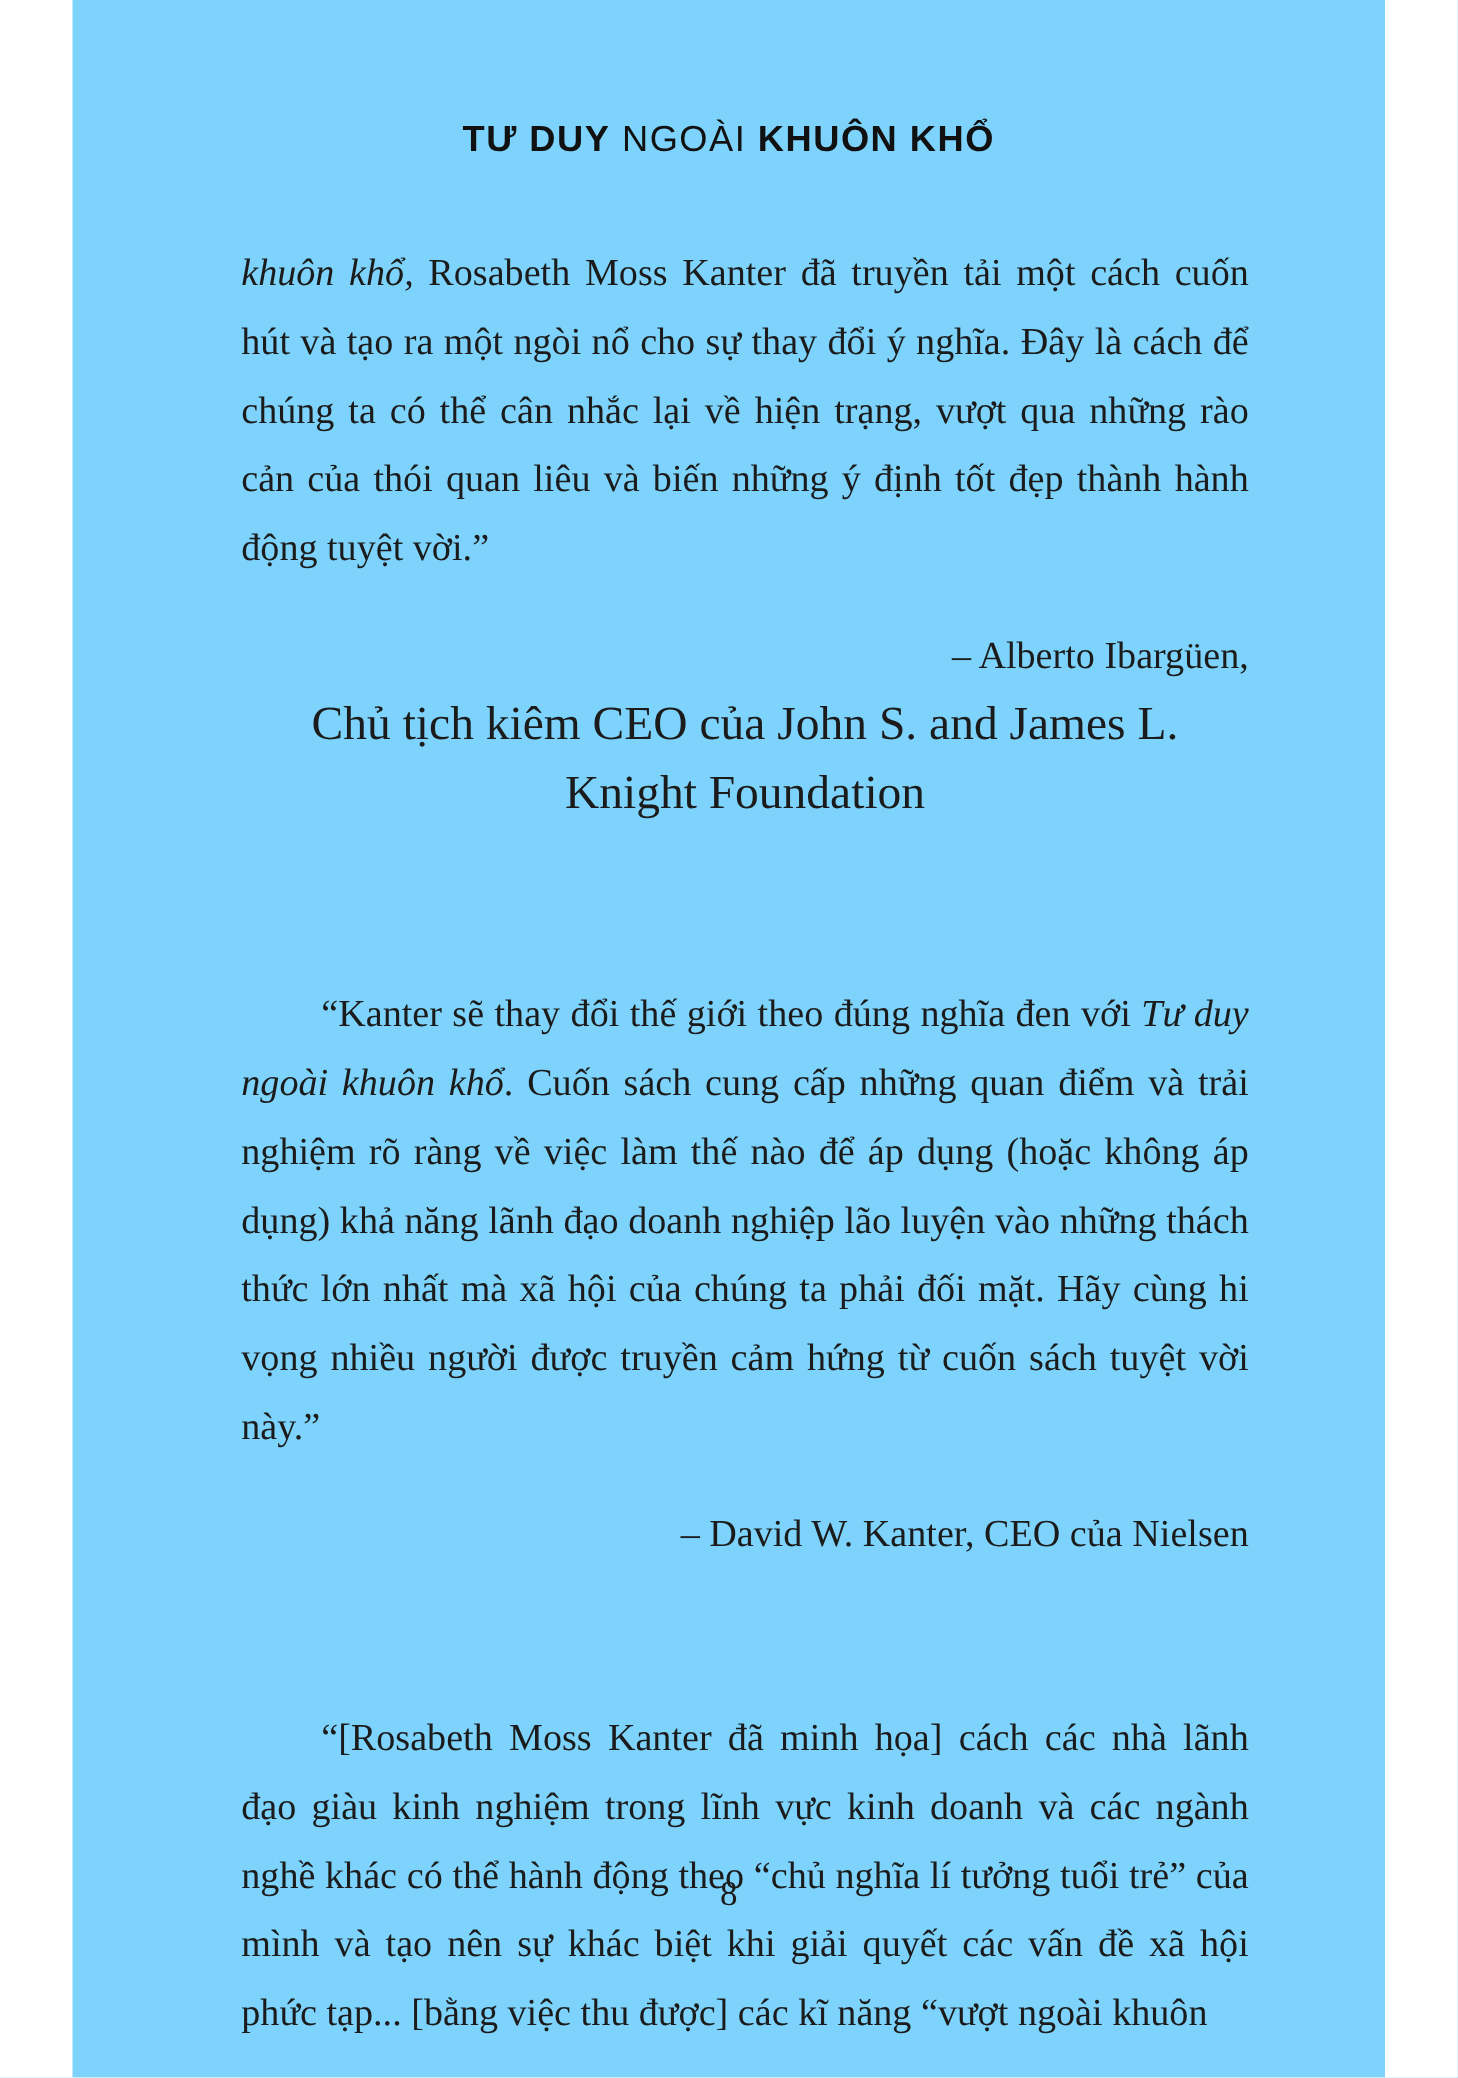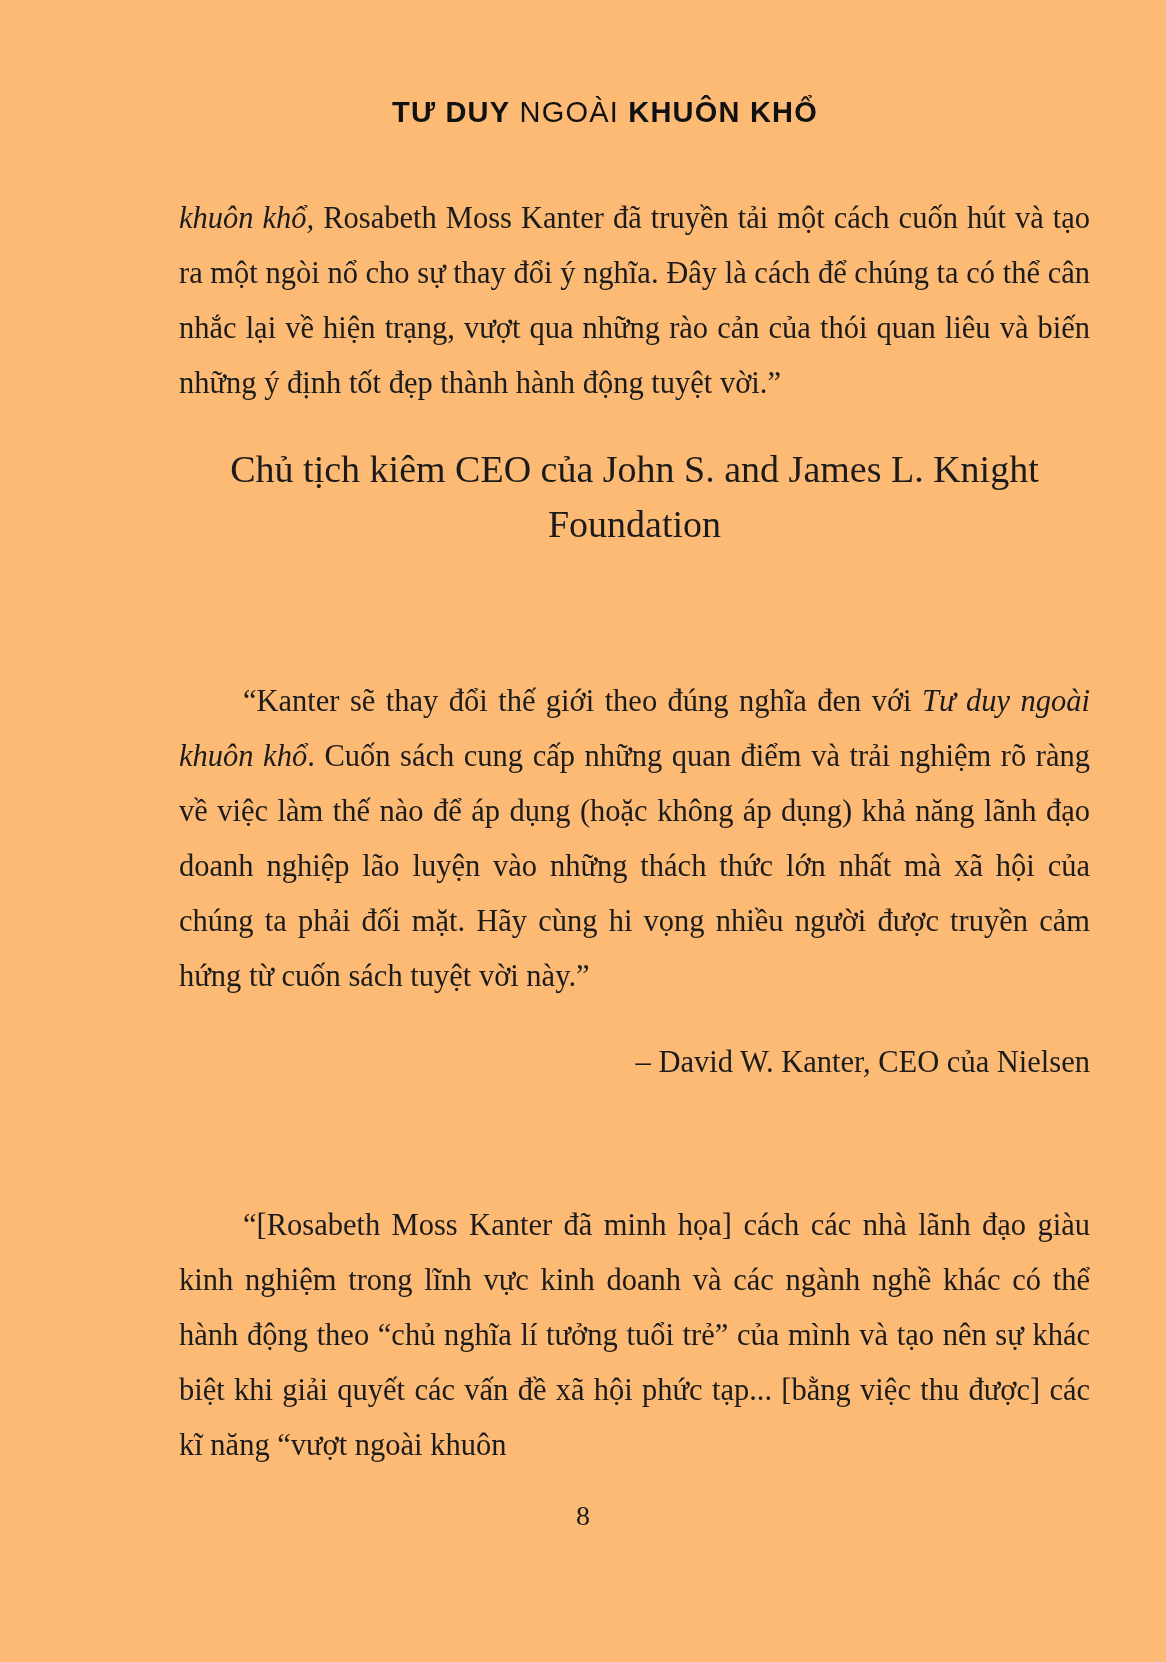--- a/index.html
+++ b/index.html
@@ -2,47 +2,46 @@
 <html><head>
 <meta charset="utf-8">
 <style>
   html, body {
     margin: 0;
     padding: 0;
     background: #ffffff;
   }
   .page {
     position: relative;
-    width: 1166px;
+    width: 1050px;
     height: 1662px;
     margin: 0 auto;
-    background: #fdba74;
+    background: #7dd3fc;
     font-family: "Liberation Serif", serif;
     color: #1a1a1a;
     box-sizing: border-box;
     overflow: hidden;
-    padding-left: 44px;
   }
   .running-head {
     text-align: center;
     font-family: "Liberation Sans", sans-serif;
     font-size: 29px;
     letter-spacing: 1.2px;
     color: #111111;
     margin-top: 96px;
     white-space: nowrap;
   }
   .running-head .bold {
     font-weight: 700;
   }
   .running-head .light {
     font-weight: 400;
   }
   .content {
-    margin: 0 76px 0 135px;
+    margin: 0 109px 0 135px;
   }
   .block {
     font-size: 30.5px;
     line-height: 55px;
     text-align: justify;
     text-justify: inter-word;
     color: #1b1b1b;
   }
   .block.first {
     margin-top: 62px;
@@ -87,20 +86,21 @@
 <div class="page">
 
   <div class="running-head">
     <span class="bold">TƯ DUY</span><span class="light"> NGOÀI </span><span class="bold">KHUÔN KHỔ</span>
   </div>
 
   <div class="content">
 
     <p class="block first"><em>khuôn khổ,</em><span> Rosabeth Moss Kanter đã truyền tải một cách cuốn hút và tạo ra một ngòi nổ cho sự thay đổi ý nghĩa. Đây là cách để chúng ta có thể cân nhắc lại về hiện trạng, vượt qua những rào cản của thói quan liêu và biến những ý định tốt đẹp thành hành động tuyệt vời.”</span></p>
 
+    <div class="attrib">– Alberto Ibargüen,</div>
     <div class="attrib-center">Chủ tịch kiêm CEO của John S. and James L. Knight Foundation</div>
 
     <div class="gap-lg"></div>
 
     <p class="block indent"><span>“Kanter sẽ thay đổi thế giới theo đúng nghĩa đen với </span><em>Tư duy ngoài khuôn khổ</em><span>. Cuốn sách cung cấp những quan điểm và trải nghiệm rõ ràng về việc làm thế nào để áp dụng (hoặc không áp dụng) khả năng lãnh đạo doanh nghiệp lão luyện vào những thách thức lớn nhất mà xã hội của chúng ta phải đối mặt. Hãy cùng hi vọng nhiều người được truyền cảm hứng từ cuốn sách tuyệt vời này.”</span></p>
 
     <div class="attrib">– David W. Kanter, CEO của Nielsen</div>
 
     <div class="gap-md"></div>
 

